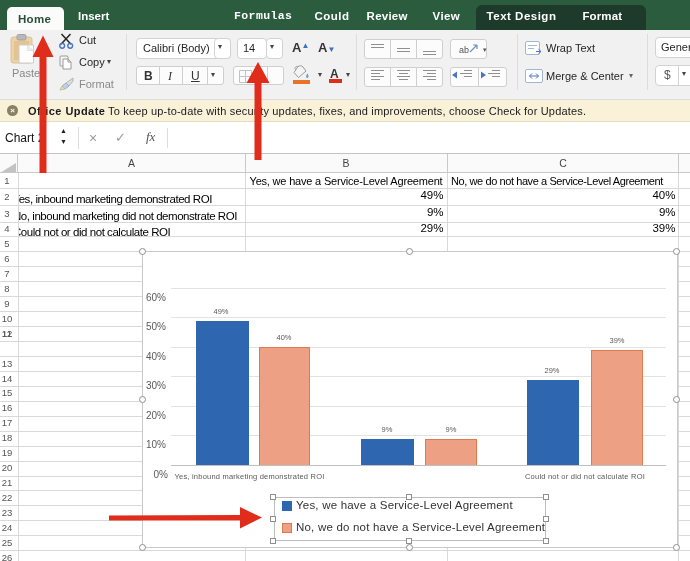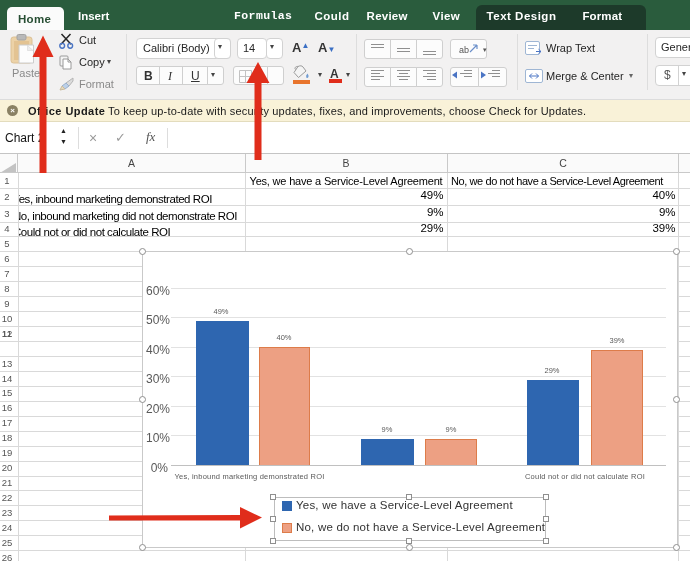--- a/index.html
+++ b/index.html
@@ -6,21 +6,21 @@
 html,body { width:690px; height:561px; }
 body { font-family:"Liberation Sans",sans-serif; position:relative; overflow:hidden; background:#fff; }
 .a { position:absolute; }
 .tabtxt { position:absolute; top:0; height:30px; line-height:32px; color:#fff; font-weight:bold; font-size:11.5px; }
 .gl { position:absolute; background:#d9d9d9; }
 .rownum { position:absolute; left:0; width:14px; text-align:center; color:#555; font-size:9.5px; }
 .box { position:absolute; background:#fff; border:1px solid #d2d2d2; border-radius:4px; }
 .btn { position:absolute; background:#fcfcfc; border:1px solid #cfcfcf; }
 .rlbl { position:absolute; font-size:11px; color:#262626; }
 .glbl { position:absolute; font-size:11px; color:#8a8a8a; }
-.ylab { position:absolute; font-size:12px; color:#595959; text-align:right; width:20px; }
+.ylab { position:absolute; font-size:10px; color:#595959; text-align:right; width:20px;margin-top:8px; }
 .dlab { position:absolute; font-size:7.5px; color:#595959; text-align:center; width:40px; }
 .clab { position:absolute; font-size:7.5px; letter-spacing:0.22px; color:#595959; text-align:center; }
 .cgl { position:absolute; background:#e2e2e2; height:1px; }
 .bar { position:absolute; }
 .hndl { position:absolute; width:7px; height:7px; background:#fff; border:1px solid #8f8f8f; border-radius:50%; }
 .sq { position:absolute; width:6px; height:6px; background:#fff; border:1px solid #8f8f8f; }
 </style>
 </head>
 <body>
 

